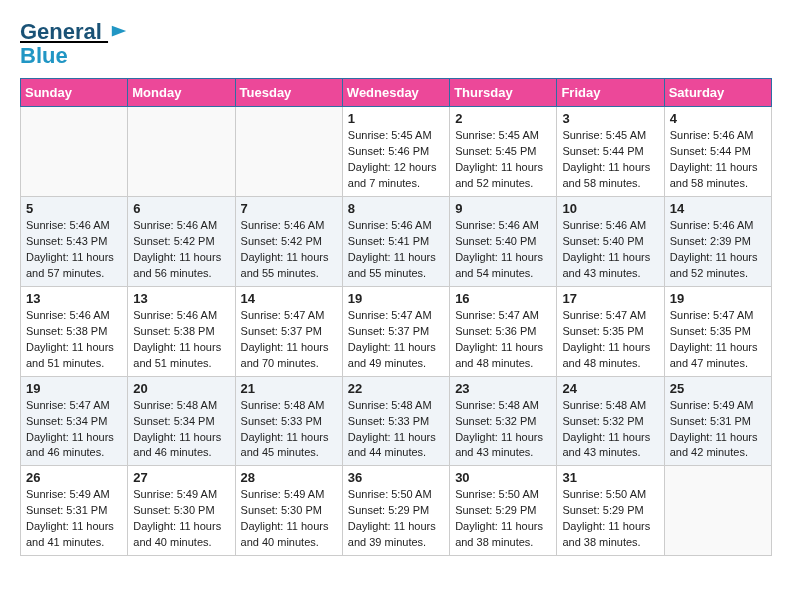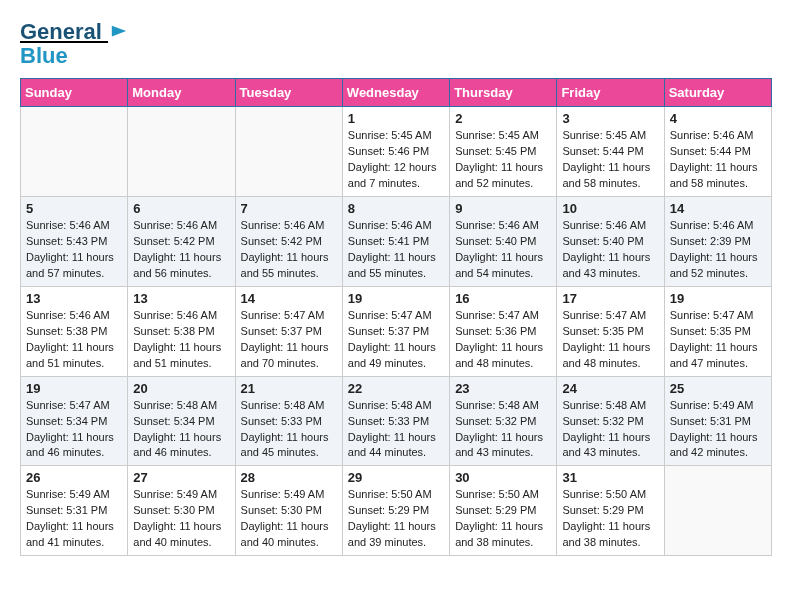--- a/index.html
+++ b/index.html
@@ -370,21 +370,21 @@
         <td>
           <div class="day-number">28</div>
           <div class="cell-text">
             <div>Sunrise: 5:49 AM</div>
             <div>Sunset: 5:30 PM</div>
             <div>Daylight: 11 hours</div>
             <div>and 40 minutes.</div>
           </div>
         </td>
         <td>
-          <div class="day-number">29</div>
+          <div class="day-number">36</div>
           <div class="cell-text">
             <div>Sunrise: 5:50 AM</div>
             <div>Sunset: 5:29 PM</div>
             <div>Daylight: 11 hours</div>
             <div>and 39 minutes.</div>
           </div>
         </td>
         <td>
           <div class="day-number">30</div>
           <div class="cell-text">

